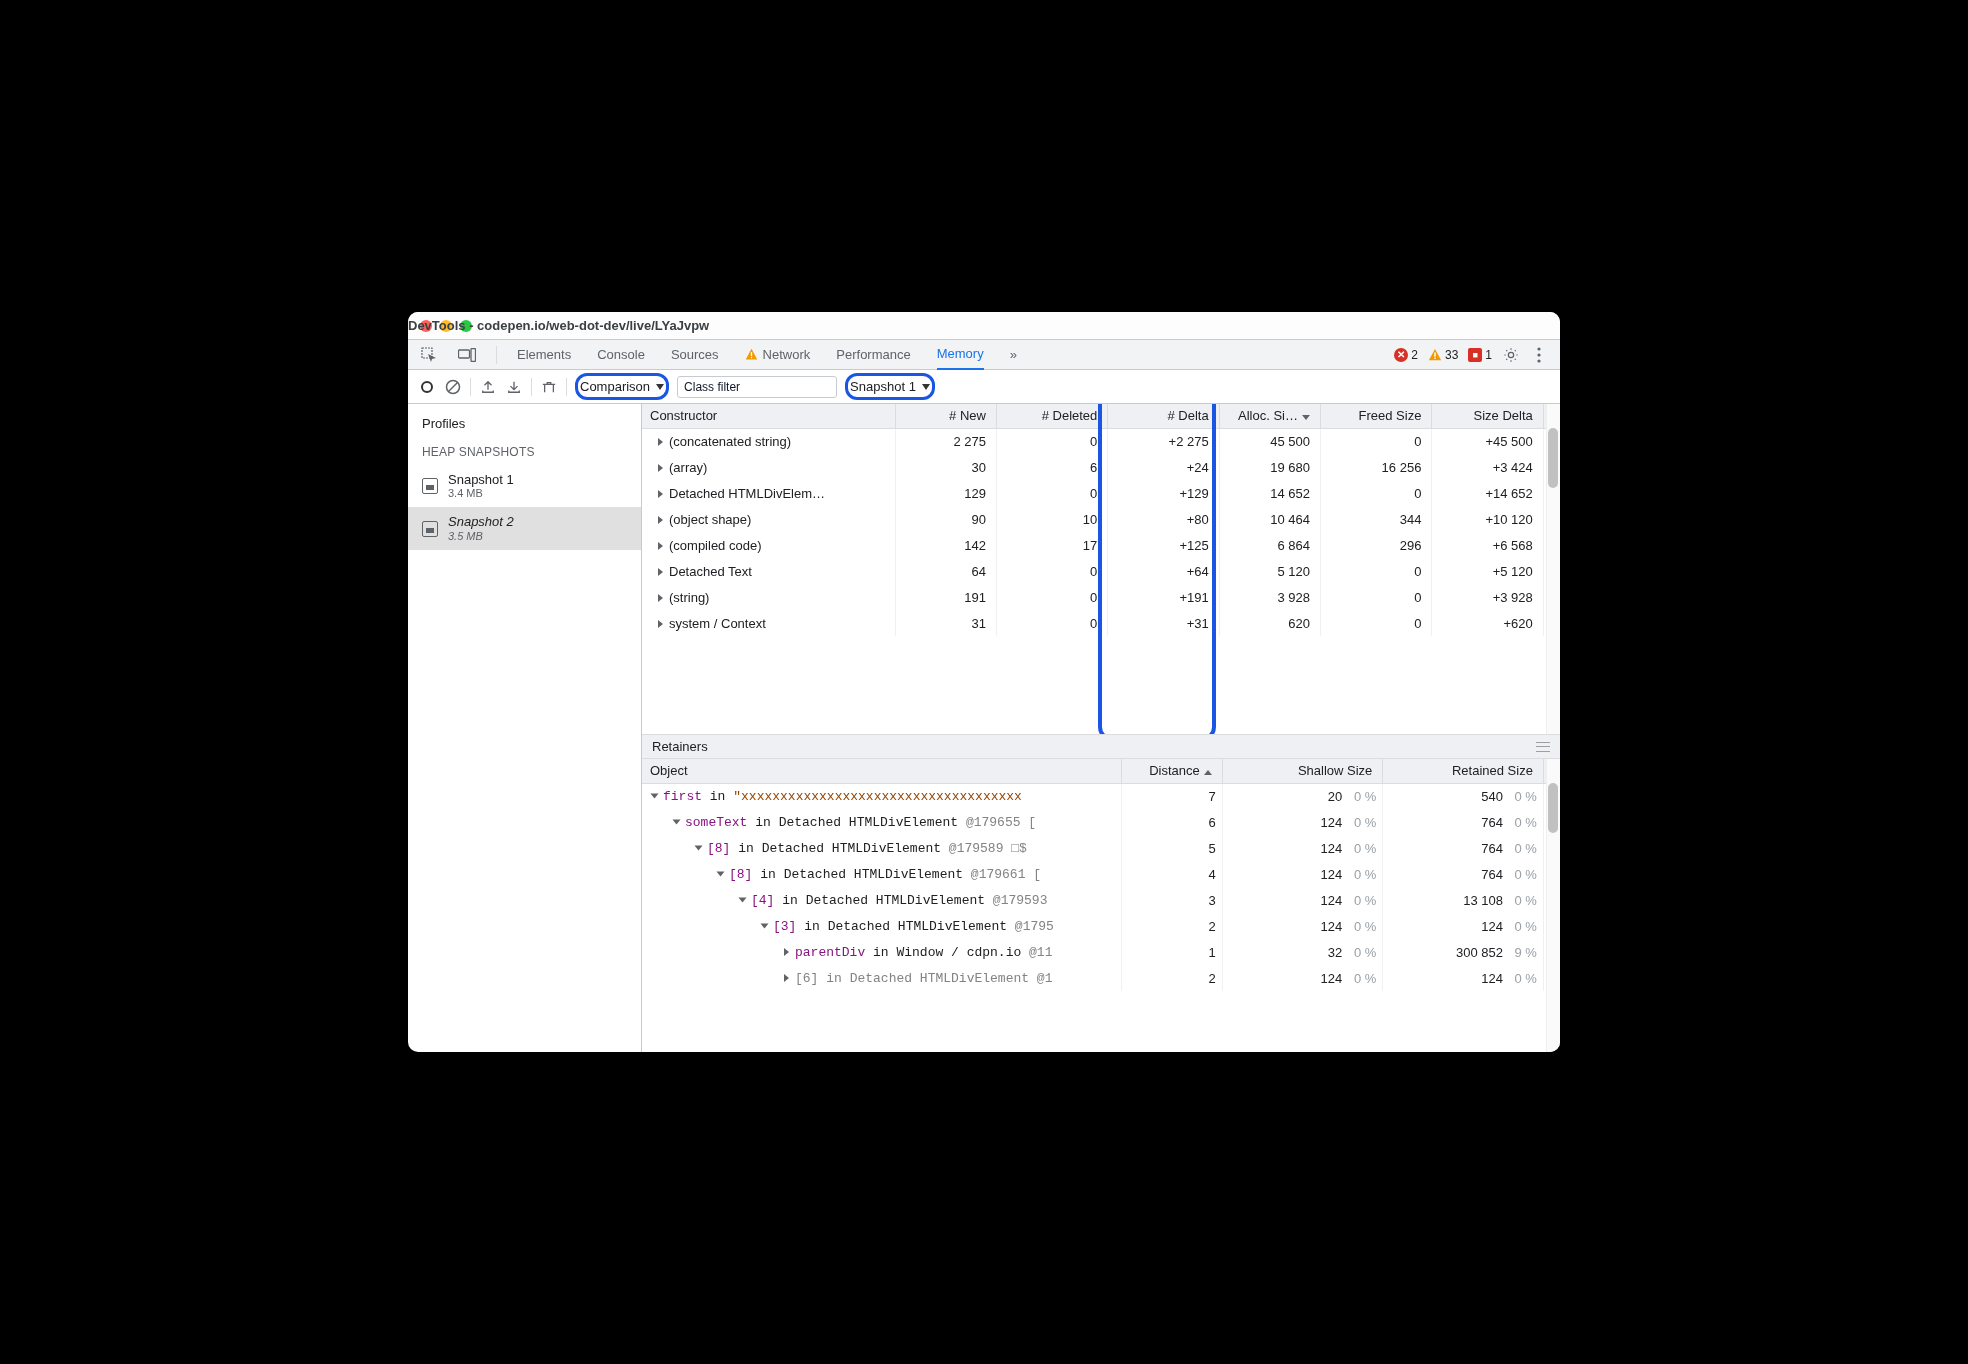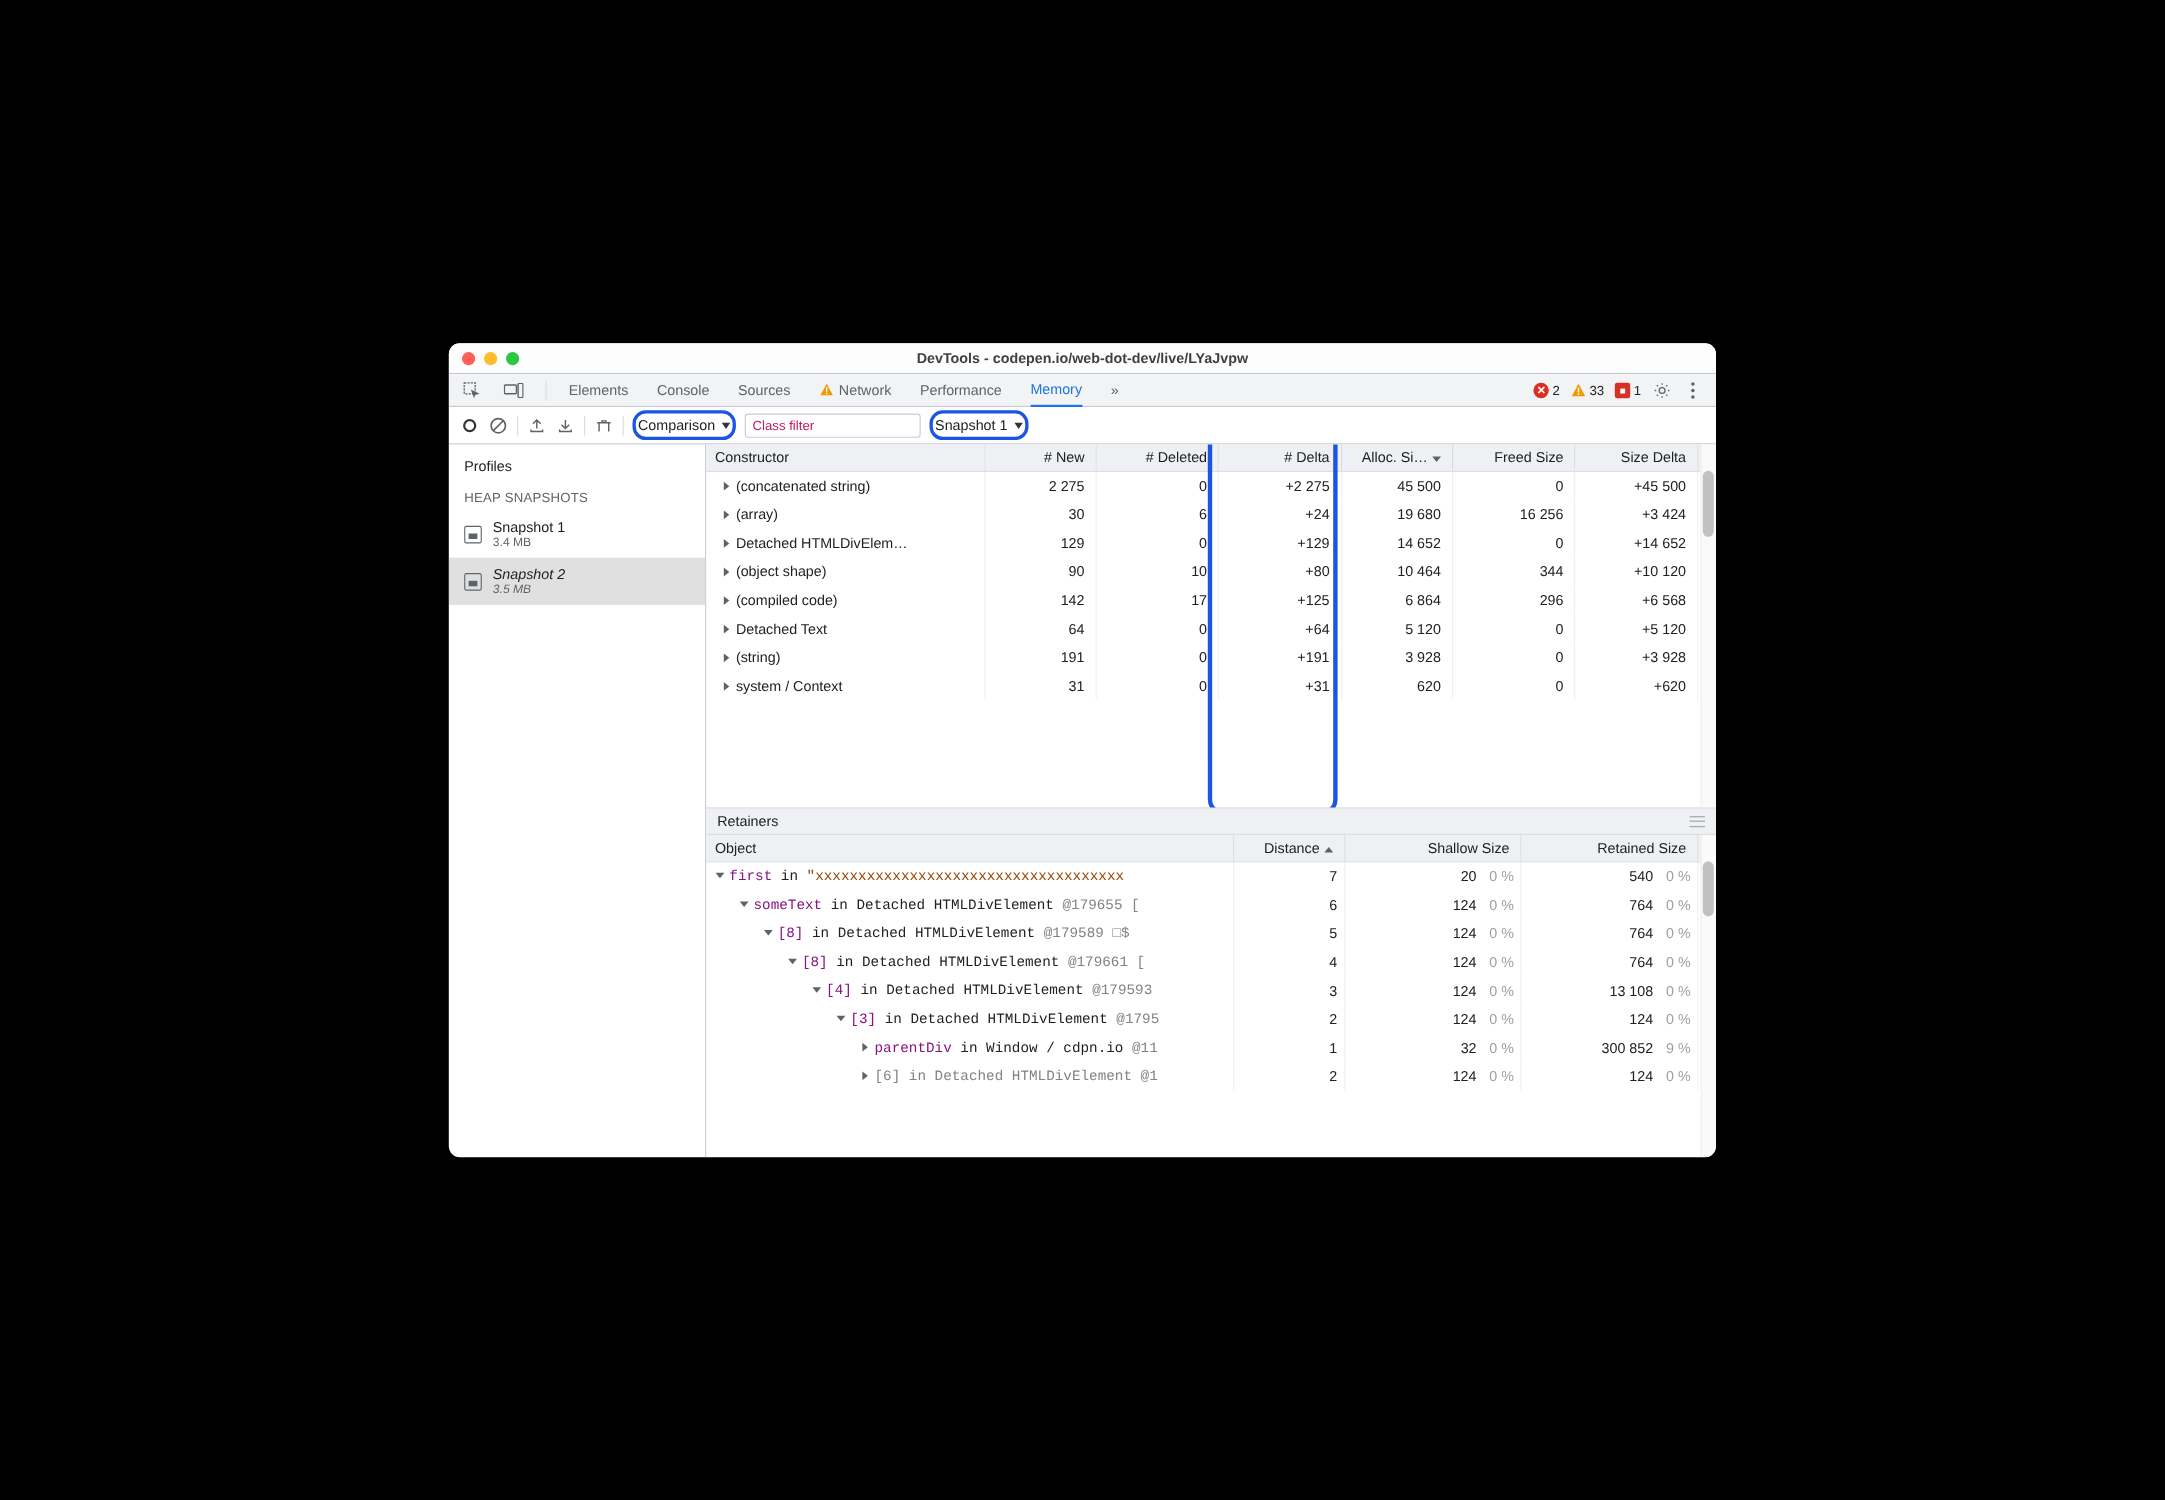--- a/index.html
+++ b/index.html
@@ -48,21 +48,21 @@
     position: relative;
     background: #fdfdfd;
     border-bottom: 1px solid var(--border);
   }
   .traffic-lights { display: flex; gap: 8px; }
   .tl { width: 12px; height: 12px; border-radius: 50%; }
   .tl-close { background: #ff5f57; }
   .tl-min { background: #ffbd2e; }
   .tl-max { background: #28c940; }
   .title-bar .title {
-    position: absolute; left: 0; right: 0; text-align: center;
+    position: absolute; left: 0; right: 0; text-align: left;
     font-size: 13px; font-weight: 600; color: #3c4043;
   }
 
   
   .tabs-row {
     display: flex; align-items: center; gap: 20px;
     padding: 0 12px; height: 30px;
     background: var(--bg-toolbar);
     border-bottom: 1px solid var(--border);
     font-size: 13px;
@@ -89,21 +89,21 @@
     padding: 3px 2px; cursor:pointer;
     color: var(--txt);
   }
   .dropdown.hl {
     border: 3px solid var(--highlight-blue);
     border-radius: 12px;
   }
   .class-filter {
     width: 160px; height: 22px; border: 1px solid var(--border);
     border-radius: 3px; padding: 0 6px; font-size: 12px;
-    color: #be185d; display:flex; align-items:center;
+    color: #0f172a; display:flex; align-items:center;
   }
 
   
   .main {
     display: grid;
     grid-template-columns: 234px 1fr;
     height: 648px;
   }
   .sidebar {
     border-right: 1px solid var(--border);

